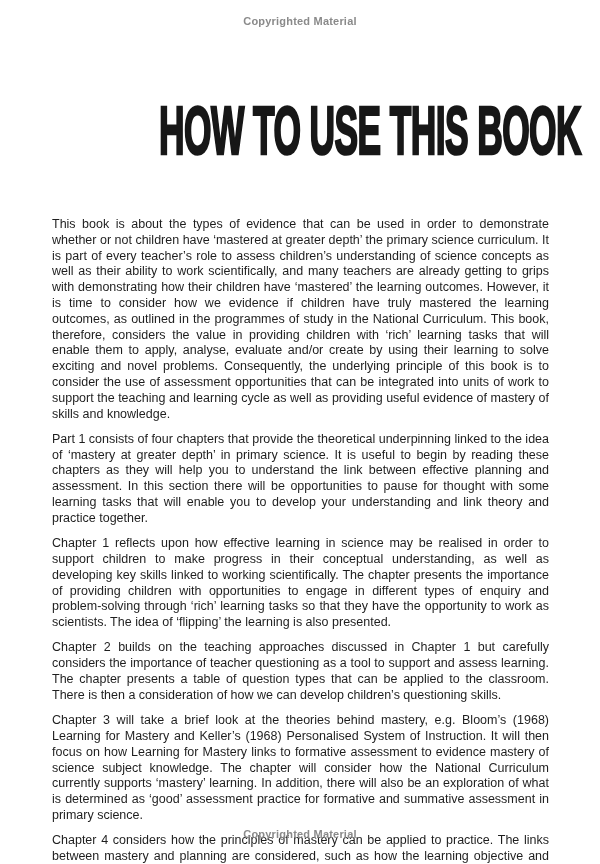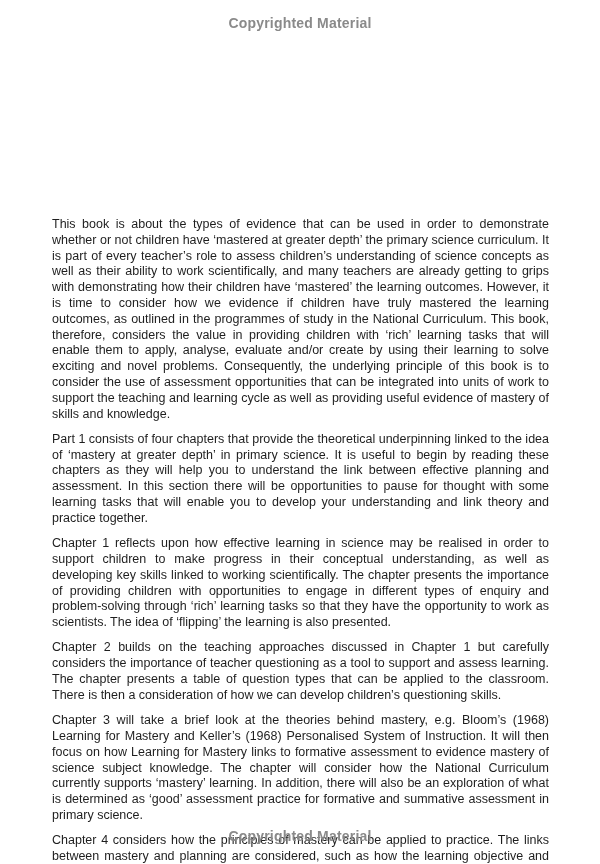--- a/index.html
+++ b/index.html
@@ -13,21 +13,21 @@
     height: 864px;
     background: #ffffff;
     overflow: hidden;
   }
   .copyright {
     position: absolute;
     left: 0;
     width: 100%;
     text-align: center;
     font-family: "Liberation Sans", sans-serif;
-    font-size: 14px;
+    font-size: 11px;
     font-weight: bold;
     letter-spacing: 0.2px;
     color: #8a8a8a;
   }
   .copyright.top { top: 15px; }
   .copyright.bottom { top: 828px; }
 
   .title-wrap {
     position: absolute;
     top: 97px;
@@ -66,20 +66,23 @@
     padding: 0;
   }
 </style>
 </head>
 <body>
 
 <div class="page">
 
   <div class="copyright top">Copyrighted Material</div>
 
+  <div class="title-wrap">
+    <span class="chapter-title">HOW TO USE THIS BOOK</span>
+  </div>
 
   <div class="body-text">
     <p>This book is about the types of evidence that can be used in order to demonstrate whether or not children have ‘mastered at greater depth’ the primary science curriculum. It is part of every teacher’s role to assess children’s understanding of science concepts as well as their ability to work scientifically, and many teachers are already getting to grips with demonstrating how their children have ‘mastered’ the learning outcomes. However, it is time to consider how we evidence if children have truly mastered the learning outcomes, as outlined in the programmes of study in the National Curriculum. This book, therefore, considers the value in providing children with ‘rich’ learning tasks that will enable them to apply, analyse, evaluate and/or create by using their learning to solve exciting and novel problems. Consequently, the underlying principle of this book is to consider the use of assessment opportunities that can be integrated into units of work to support the teaching and learning cycle as well as providing useful evidence of mastery of skills and knowledge.</p>
     <p>Part 1 consists of four chapters that provide the theoretical underpinning linked to the idea of ‘mastery at greater depth’ in primary science. It is useful to begin by reading these chapters as they will help you to understand the link between effective planning and assessment. In this section there will be opportunities to pause for thought with some learning tasks that will enable you to develop your understanding and link theory and practice together.</p>
     <p>Chapter 1 reflects upon how effective learning in science may be realised in order to support children to make progress in their conceptual understanding, as well as developing key skills linked to working scientifically. The chapter presents the importance of providing children with opportunities to engage in different types of enquiry and problem-solving through ‘rich’ learning tasks so that they have the opportunity to work as scientists. The idea of ‘flipping’ the learning is also presented.</p>
     <p>Chapter 2 builds on the teaching approaches discussed in Chapter 1 but carefully considers the importance of teacher questioning as a tool to support and assess learning. The chapter presents a table of question types that can be applied to the classroom. There is then a consideration of how we can develop children’s questioning skills.</p>
     <p>Chapter 3 will take a brief look at the theories behind mastery, e.g. Bloom’s (1968) Learning for Mastery and Keller’s (1968) Personalised System of Instruction. It will then focus on how Learning for Mastery links to formative assessment to evidence mastery of science subject knowledge. The chapter will consider how the National Curriculum currently supports ‘mastery’ learning. In addition, there will also be an exploration of what is determined as ‘good’ assessment practice for formative and summative assessment in primary science.</p>
     <p>Chapter 4 considers how the principles of mastery can be applied to practice. The links between mastery and planning are considered, such as how the learning objective and success criteria are developed. Practical ways of collecting assessment evidence are also illustrated.</p>
   </div>
 

